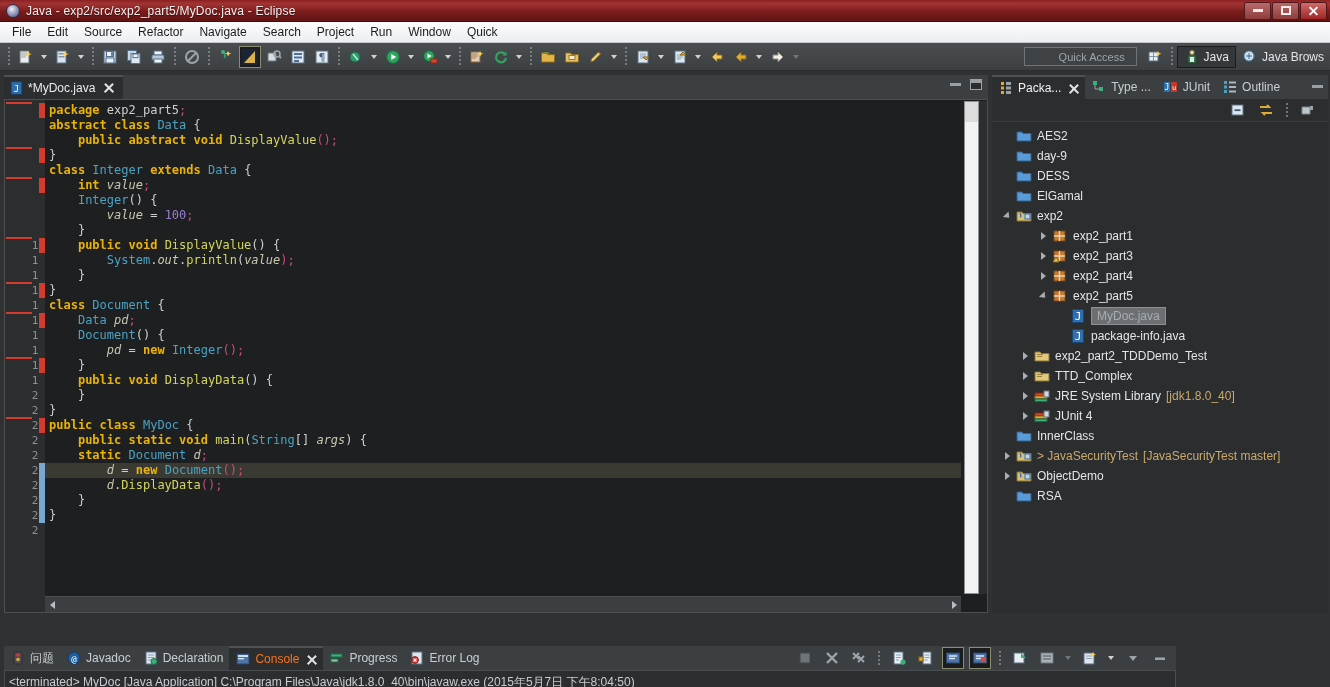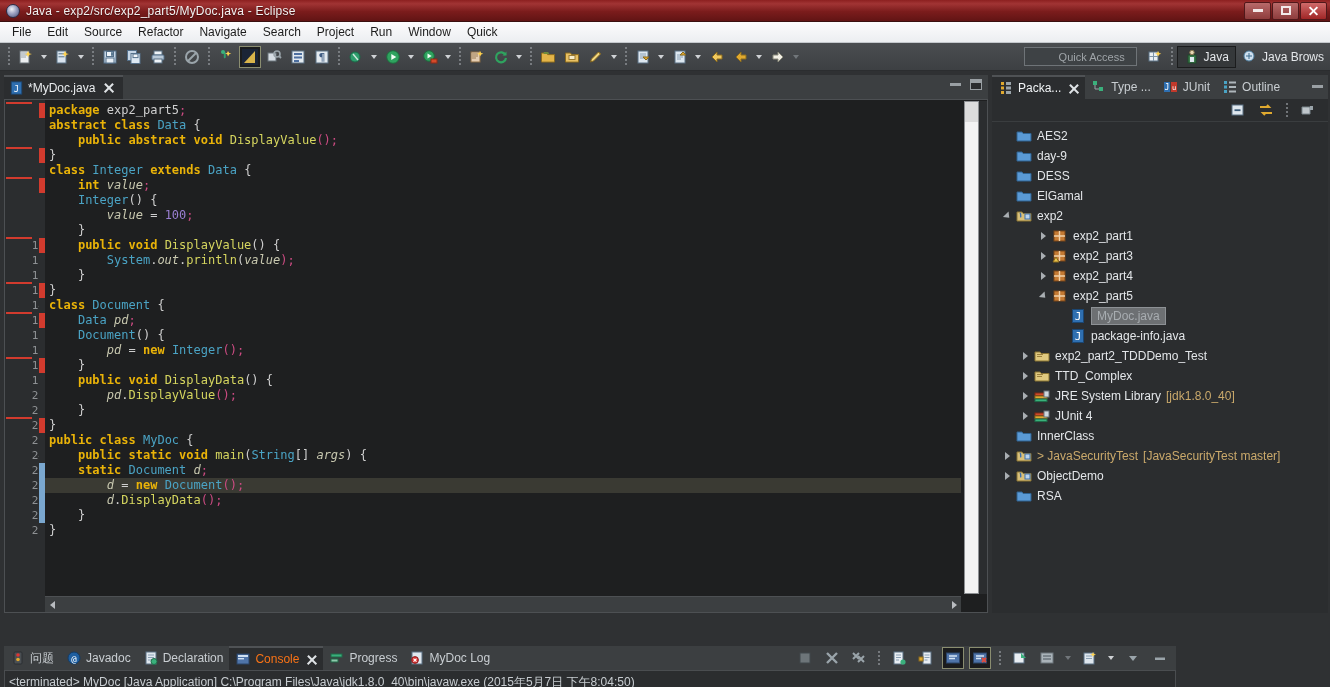--- a/index.html
+++ b/index.html
@@ -678,21 +678,20 @@
             <div class="cl">    <span class="k">public</span> <span class="k">void</span> <span class="m">DisplayValue</span><span class="v">()</span> <span class="v">{</span></div>
             <div class="cl">        <span class="t">System</span><span class="v">.</span><span class="f">out</span><span class="v">.</span><span class="m">println</span><span class="v">(</span><span class="f">value</span><span class="p">);</span></div>
             <div class="cl">    <span class="v">}</span></div>
             <div class="cl"><span class="v">}</span></div>
             <div class="cl"><span class="k">class</span> <span class="t">Document</span> <span class="v">{</span></div>
             <div class="cl">    <span class="t">Data</span> <span class="f">pd</span><span class="p">;</span></div>
             <div class="cl">    <span class="t">Document</span><span class="v">()</span> <span class="v">{</span></div>
             <div class="cl">        <span class="f">pd</span> <span class="v">=</span> <span class="k">new</span> <span class="t">Integer</span><span class="p">();</span></div>
             <div class="cl">    <span class="v">}</span></div>
             <div class="cl">    <span class="k">public</span> <span class="k">void</span> <span class="m">DisplayData</span><span class="v">()</span> <span class="v">{</span></div>
-            <div class="cl">        <span class="f">pd</span><span class="v">.</span><span class="m">DisplayValue</span><span class="p">();</span></div>
             <div class="cl">    <span class="v">}</span></div>
             <div class="cl"><span class="v">}</span></div>
             <div class="cl"><span class="k">public</span> <span class="k">class</span> <span class="t">MyDoc</span> <span class="v">{</span></div>
             <div class="cl">    <span class="k">public</span> <span class="k">static</span> <span class="k">void</span> <span class="m">main</span><span class="v">(</span><span class="t">String</span><span class="v">[]</span> <span class="f">args</span><span class="v">)</span> <span class="v">{</span></div>
             <div class="cl">    <span class="k">static</span> <span class="t">Document</span> <span class="f">d</span><span class="p">;</span></div>
             <div class="cl cur">        <span class="f">d</span> <span class="v">=</span> <span class="k">new</span> <span class="t">Document</span><span class="p">();</span></div>
             <div class="cl">        <span class="f">d</span><span class="v">.</span><span class="m">DisplayData</span><span class="p">();</span></div>
             <div class="cl">    <span class="v">}</span></div>
             <div class="cl"><span class="v">}</span></div>
           </div>
@@ -998,21 +997,21 @@
             <rect x="2" y="9" width="7" height="3" fill="#8fc9ac" stroke="#1f6b48"></rect>
           </svg>
         <span>Progress</span>
       </div>
       <div class="bp-tab">
         <svg class="ico" viewBox="0 0 16 16">
             <rect x="3" y="2" width="10" height="12" fill="#dfe7ee" stroke="#5a7184"></rect>
             <circle cx="6" cy="10" r="3.4" fill="#d33" stroke="#8a1f1f"></circle>
             <path d="M4.5 8.6l3 3M7.5 8.6l-3 3" stroke="#fff" stroke-width="1.2"></path>
           </svg>
-        <span>MyDoc Log</span>
+        <span>Error Log</span>
       </div>
 
       <div class="bp-tools">
         <div class="tb-btn">
           <svg class="ico" viewBox="0 0 16 16">
               <rect x="3" y="3" width="10" height="10" fill="#6d7579" stroke="#41484c"></rect>
             </svg>
         </div>
         <div class="tb-btn">
           <svg class="ico" viewBox="0 0 16 16">

